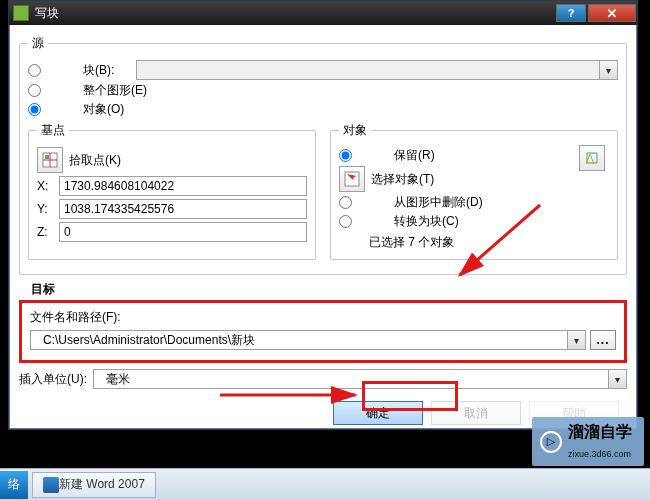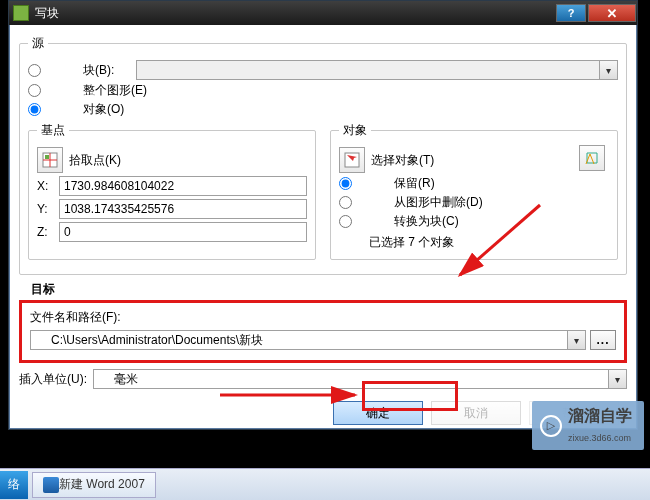--- a/index.html
+++ b/index.html
@@ -61,21 +61,21 @@
   }
   .row { display: flex; align-items: center; margin: 2px 0; }
   .radio { display: inline-flex; align-items: center; margin-right: 12px; gap: 38px; }
   .radio input { margin: 0 4px 0 0; }
   .combo {
     flex: 1;
     height: 20px;
     border: 1px solid #a0a0a0;
     background: #fff;
     display: flex; align-items: center;
-    padding-left: 20px;
+    padding-left: 12px;
     position: relative;
   }
   .combo .arrow {
     position: absolute; right: 0; top: 0;
     width: 18px; height: 100%;
     background: linear-gradient(#f7f7f7,#ddd);
     border-left: 1px solid #a0a0a0;
     display: flex; align-items: center; justify-content: center;
   }
   .combo .arrow::after { content: "▾"; font-size: 10px; color: #333; }
@@ -135,23 +135,23 @@
   .ok-highlight {
     position: absolute;
     left: 362px; top: 381px;
     width: 96px; height: 30px;
     border: 3px solid #e01818;
     pointer-events: none;
   }
   .arrow-svg { position: absolute; pointer-events: none; }
   .watermark {
     position: absolute;
-    right: 6px; bottom: 50px;
+    right: 6px; bottom: 34px;
     background: rgba(130,170,210,0.92);
-    color: #404040;
+    color: #000000;
     padding: 5px 12px 5px 8px;
     font-size: 16px;
     display: flex; align-items: center; gap: 6px;
     border-radius: 2px;
   }
   .watermark .circ {
     width: 22px; height: 22px; border: 2px solid #fff; border-radius: 50%;
     display: flex; align-items: center; justify-content: center;
   }
   .watermark .circ::after { content: "▷"; font-size: 11px; }
@@ -242,40 +242,40 @@
             <input type="text" value="1038.174335425576" style="">
           </div>
           <div class="field">
             <label>Z:</label>
             <input type="text" value="0" style="">
           </div>
         </fieldset>
 
         <fieldset class="group" style="position:relative">
           <legend>对象</legend>
+          <div class="row">
+            <label class="radio">
+              <input type="radio" name="obj" checked="" style="">
+              <span>保留(R)</span>
+            </label>
+          </div>
           <div class="row">
             <span class="toolbtn">
               <svg viewBox="0 0 16 16">
                   <rect x="1" y="1" width="14" height="14" fill="#fff" stroke="#888"></rect>
                   <path d="M3 3l6 6 1-3 3-1z" fill="#d33"></path>
                 </svg>
             </span>
             <span>选择对象(T)</span>
             <span class="toolbtn obj-right-btn">
               <svg viewBox="0 0 16 16">
                   <path d="M3 3h10v10H3z" fill="none" stroke="#3a8"></path>
                   <path d="M2 14l4-10 4 10" fill="none" stroke="#d90"></path>
                 </svg>
             </span>
-          </div>
-          <div class="row">
-            <label class="radio">
-              <input type="radio" name="obj" checked="" style="">
-              <span>保留(R)</span>
-            </label>
           </div>
           <div class="row">
             <label class="radio">
               <input type="radio" name="obj" style="">
               <span>从图形中删除(D)</span>
             </label>
           </div>
           <div class="row">
             <label class="radio">
               <input type="radio" name="obj" style="">

